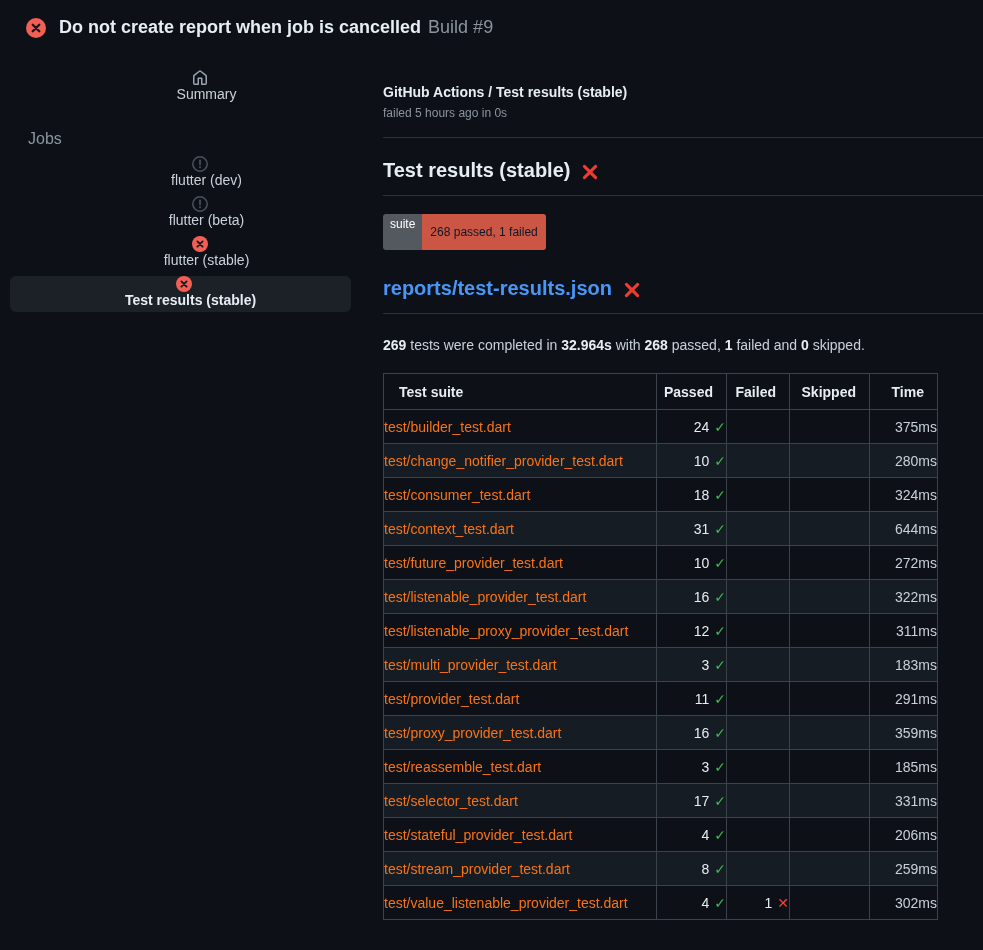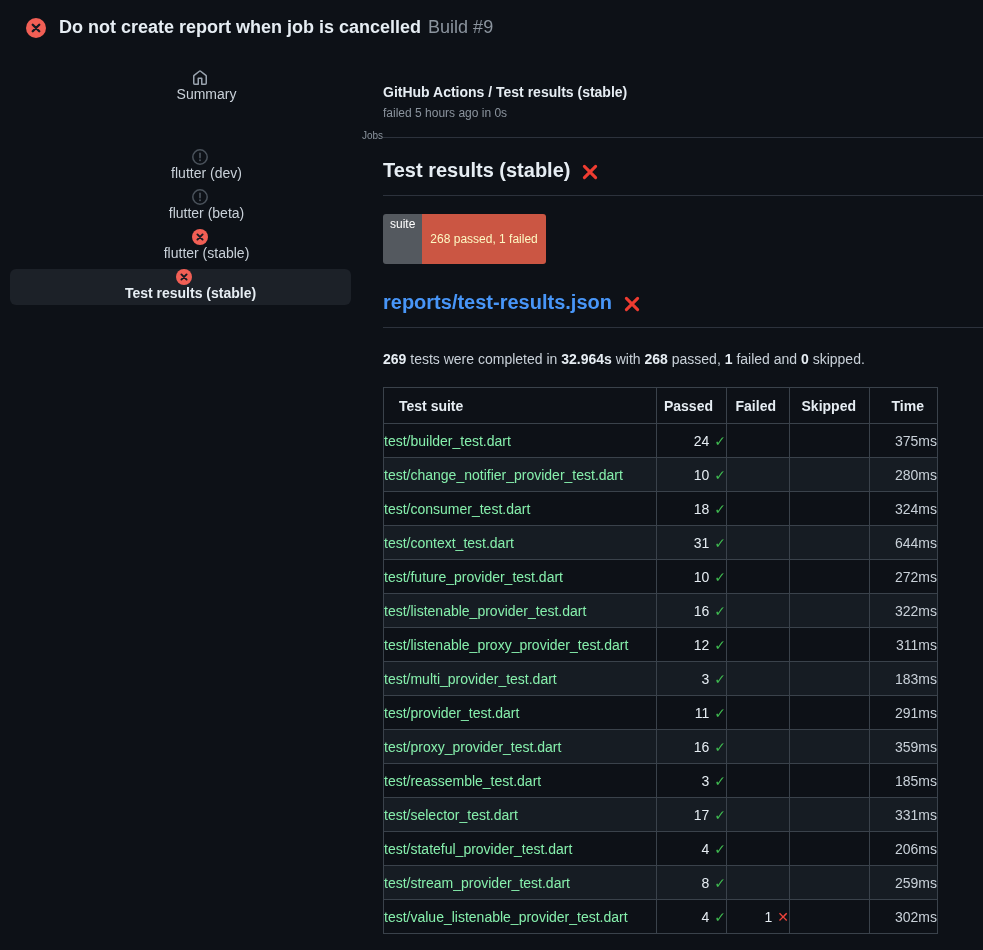--- a/index.html
+++ b/index.html
@@ -21,21 +21,21 @@
   
   .layout { display:flex; align-items:flex-start; }
 
   
   .sidebar { width:383px; flex:none; padding-top:20px; }
   .side-item {
     display:flex; align-items:center; height:40px;
     padding-left:30px; font-size:14px; color:#c9d1d9; cursor:pointer;flex-direction:column;
   }
   .side-item .icon { width:16px; height:16px; flex:none; margin-right:14px; display:inline-flex; }
-  .jobs-label { color:#8b949e; font-size:10px; padding-left:28px; margin:20px 0 8px;text-align:right; }
+  .jobs-label { color:#8b949e; font-size:16px; padding-left:28px; margin:20px 0 8px; }
   .side-item.selected {
     background:#1c2128; border-radius:6px;
     margin-left:10px; width:341px; height:36px; padding-left:20px;
     font-weight:600; color:#e6edf3;
   }
 
   
   .main { flex:1; min-width:0; padding-top:34px; }
   .breadcrumb { font-size:14px; font-weight:700; color:#e6edf3; }
   .status-line { font-size:12px; color:#8b949e; margin-top:6px; }
@@ -47,39 +47,39 @@
     font-size:20px; font-weight:600; color:#e6edf3;
   }
   .section-head.report { margin-top:27px; }
   .section-head.report .head-text { color:#4896f8; font-weight:700; }
   .x-icon { width:18px; height:18px; display:inline-flex; margin-top:2px; }
 
   
   .badge { display:inline-flex; margin-top:18px; font-size:12px; line-height:20px;
            border-radius:3px; overflow:hidden; }
   .badge .b-left  { background:#54595f; color:#fff; padding:0 7px; }
-  .badge .b-right { background:#cb5643; color:#fef9c3; padding:15px 8px; }
+  .badge .b-right { background:#cb5643; color:#0f172a; padding:8px 8px; }
 
   .summary-line { margin-top:23px; font-size:14px; color:#c9d1d9; }
   .summary-line b { color:#e6edf3; }
 
   
   table.results {
     margin-top:20px; border-collapse:collapse; table-layout:fixed;
     width:554px; font-size:14px;
   }
   table.results th, table.results td { border:1px solid #3a424b; padding:0; }
   table.results th {
     height:36px; color:#e6edf3; font-weight:700;
     text-align:right; padding-right:13px;
   }
   table.results th.suite-h { text-align:left; padding-left:15px; }
   table.results td { height:34px; }
   td.suite { padding-left:15px; }
-  td.suite a { color:#86efac; text-decoration:none; }
+  td.suite a { color:#f97316; text-decoration:none; }
   td.num  { text-align:right; padding-right:13px; color:#e6edf3; }
   td.time { text-align:right; padding-right:12px; color:#c9d1d9; }
   tbody tr:nth-child(even) { background:#161c23; }
   .check { color:#3fb950; font-weight:700; margin-left:5px; }
   .cross { color:#f0443b; font-weight:800; margin-left:5px; }
 </style>
 </head>
 <body>
 
 <header class="titlebar">

